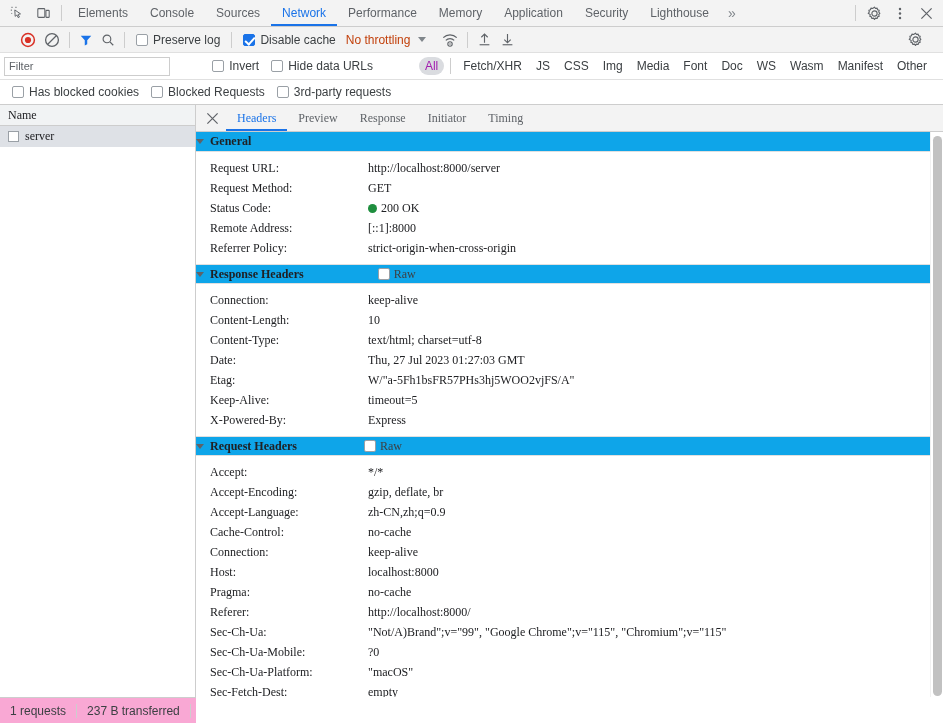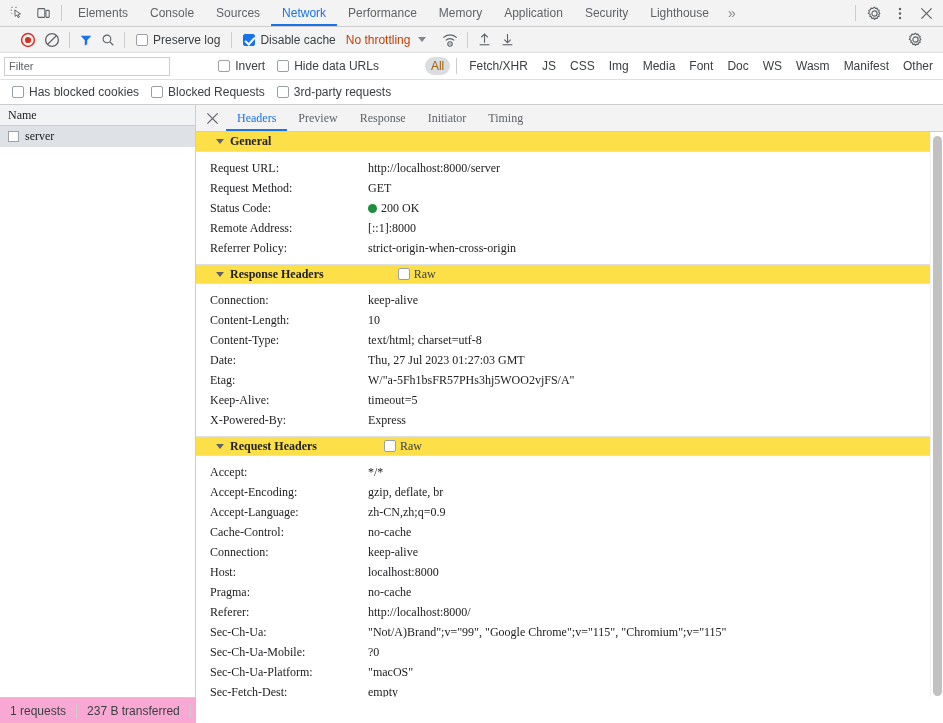--- a/index.html
+++ b/index.html
@@ -88,21 +88,21 @@
     background: #fff; font-size: 11px; color: #202124;
     padding: 0 4px; outline: none;
     font-family: "Liberation Sans", sans-serif;
   }
   .filter-input::placeholder { color: #5f6368; }
   .ftype {
     font-size: 12px; color: #3c4043;
     padding: 2px 6px; margin: 0 1px; border-radius: 9px;
     cursor: default; white-space: nowrap;
   }
-  .ftype.sel { background: #dadce0; color: #a16207; margin-left: 40px; }
+  .ftype.sel { background: #dadce0; color: #a21caf; margin-left: 40px; }
 
   
   .optbar {
     height: 25px; min-height: 25px;
     background: #ffffff;
     border-bottom: 1px solid #cdcdcd;
     display: flex; align-items: center;
     padding-left: 6px;
   }
 
@@ -141,25 +141,25 @@
   .dtab {
     padding: 0 11px; display: flex; align-items: center;
     font-size: 12px; color: #5f6368; position: relative; cursor: default; white-space: nowrap;
   }
   .dtab.active { color: #1a73e8; }
   .dtab.active::after { content: ""; position: absolute; left: 0; right: 0; bottom: 0; height: 2px; background: #1a73e8; }
 
   .detbody { flex: 1; overflow: hidden; position: relative; background: #fff; }
 
   .sect-head {
-    background: #fde047;
+    background: #0ea5e9;
     border-bottom: 1px solid #e0e0e0;
     border-top: 1px solid #e0e0e0;
     height: 20px; display: flex; align-items: center;
-    padding-left: 20px; gap: 6px;
+    padding-left: 0; gap: 6px;
     font-size: 12px; font-weight: bold; color: #202124;
   }
   .sect-head:first-child { border-top: none; }
   .tri { width: 0; height: 0; border-left: 5px solid #5f6368; border-top: 4px solid transparent; border-bottom: 4px solid transparent; flex: none; }
   .tri.open { border-left: 4px solid transparent; border-right: 4px solid transparent; border-top: 5px solid #5f6368; border-bottom: none; }
   .raw-wrap { display: flex; align-items: center; gap: 4px; margin-left: 68px; font-weight: normal; font-size: 12px; color: #3c4043; }
 
   .kvrow { display: flex; align-items: flex-start; height: 20px; font-size: 12px; line-height: 20px; }
   .kvkey { width: 172px; min-width: 172px; padding-left: 14px; color: #202124; white-space: nowrap; overflow: hidden; }
   .kvval { color: #202124; white-space: nowrap; overflow: hidden; flex: 1; padding-right: 6px; }
@@ -351,21 +351,21 @@
     <span class="ftype">Fetch/XHR</span>
     <span class="ftype">JS</span>
     <span class="ftype">CSS</span>
     <span class="ftype">Img</span>
     <span class="ftype">Media</span>
     <span class="ftype">Font</span>
     <span class="ftype">Doc</span>
     <span class="ftype">WS</span>
     <span class="ftype">Wasm</span>
     <span class="ftype">Manifest</span>
-    <span class="ftype" style="margin-right:4px">Other</span>
+    <span class="ftype" style="margin-right:10px">Other</span>
   </div>
 
   <div class="optbar">
     <label class="cb-label">
       <span class="cbox"></span>
       <span>Has blocked cookies</span>
     </label>
     <label class="cb-label">
       <span class="cbox"></span>
       <span>Blocked Requests</span>

